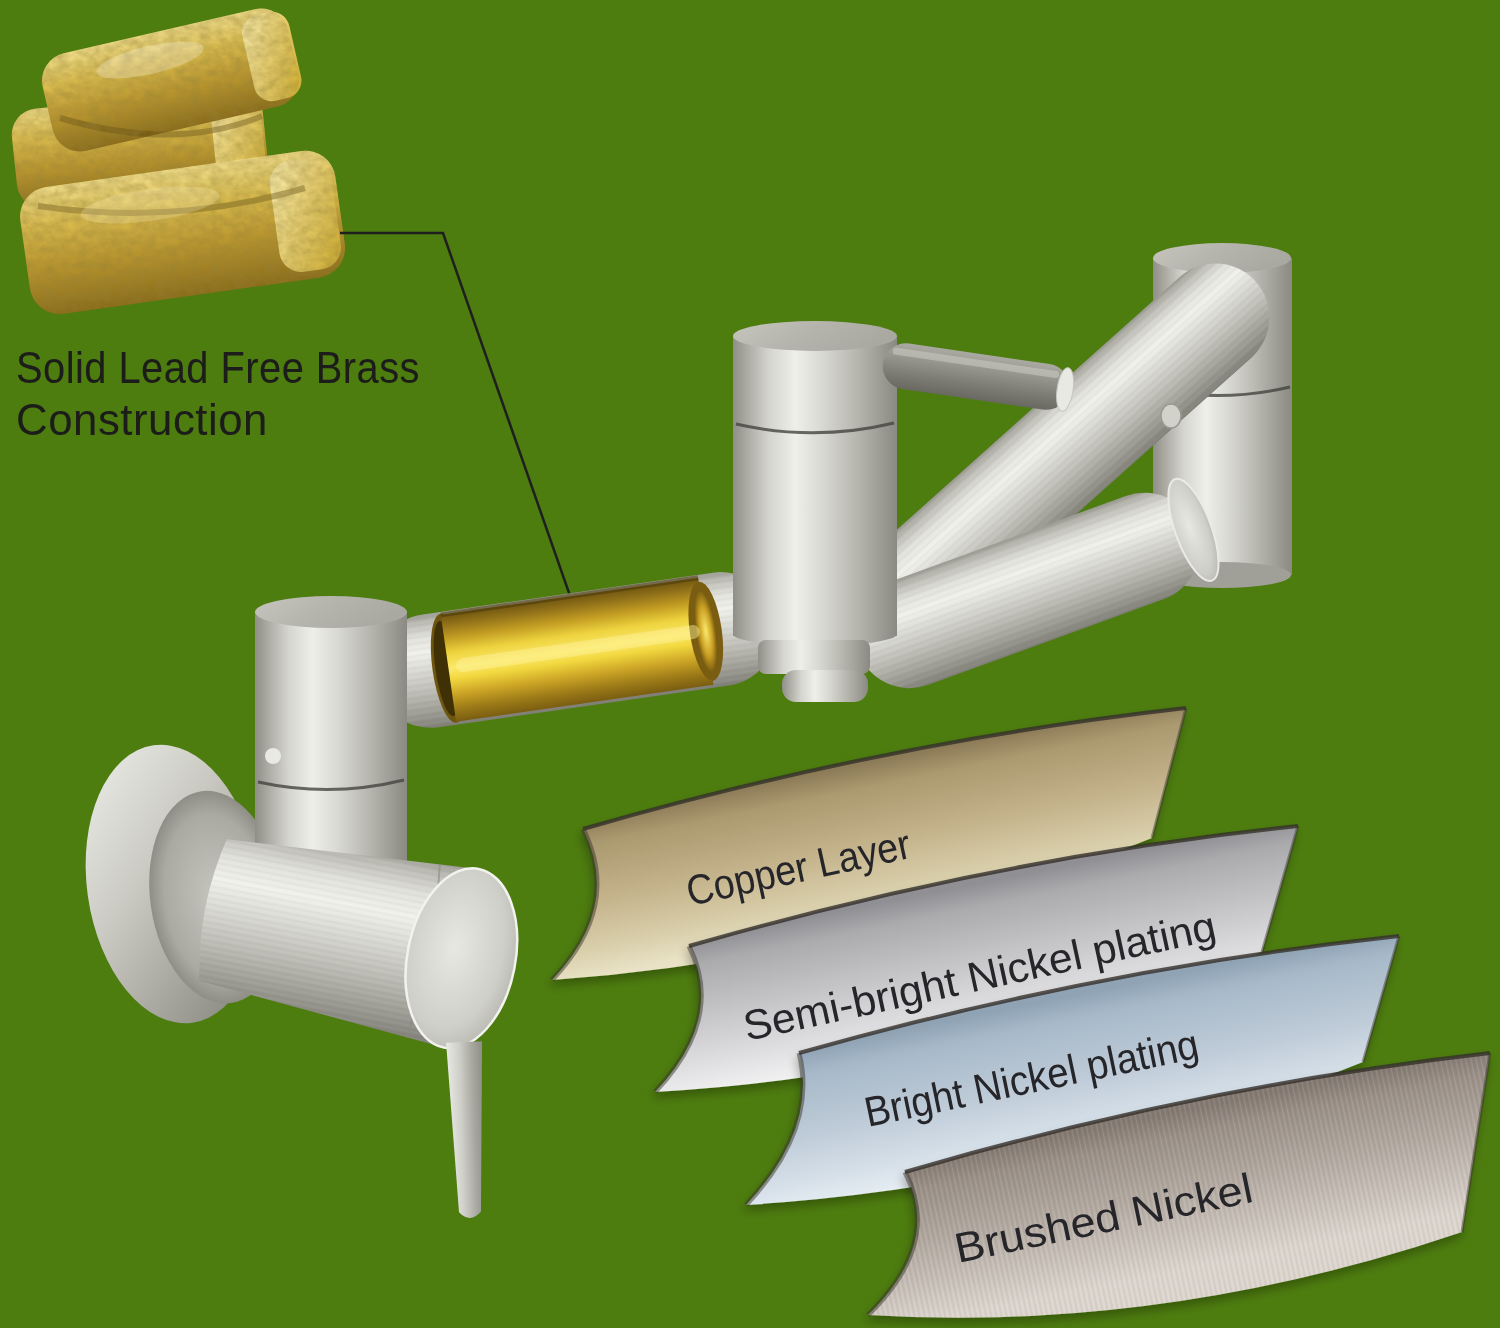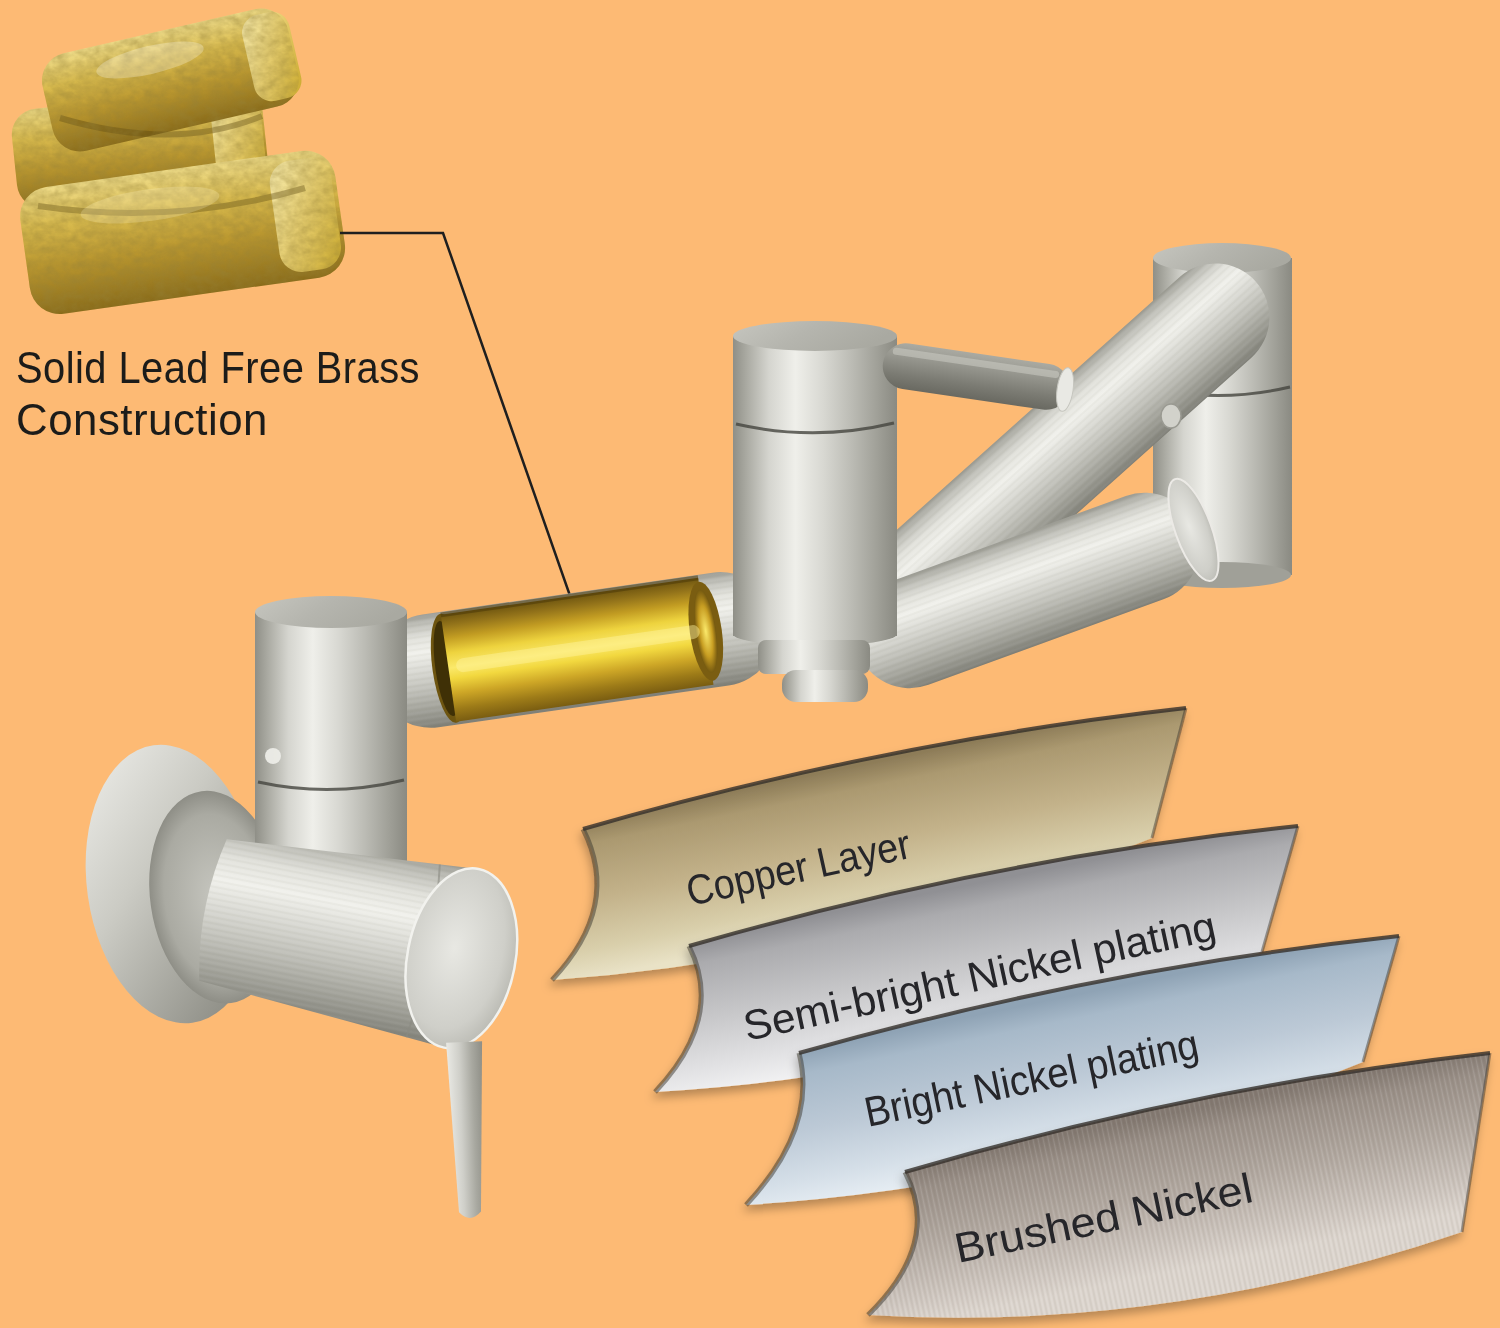--- a/index.html
+++ b/index.html
@@ -1,16 +1,16 @@
 <!DOCTYPE html>
 <html><head>
 <meta charset="utf-8">
 <style>
   html,body{margin:0;padding:0;background:#ffffff;}
-  .stage{position:relative;width:1500px;height:1328px;background:#fdba74;overflow:hidden;
+  .stage{position:relative;width:1500px;height:1328px;background:#4d7c0f;overflow:hidden;
          font-family:"Liberation Sans", sans-serif;}
   svg{display:block;}
   text{font-family:"Liberation Sans", sans-serif;}
   .callout-text{fill:#1c1c1a;font-size:44px;font-weight:500;letter-spacing:.5px;}
   .layer-label{fill:#26262a;font-size:42px;font-weight:500;}
 </style>
 </head>
 <body>
 
 <div class="stage">

